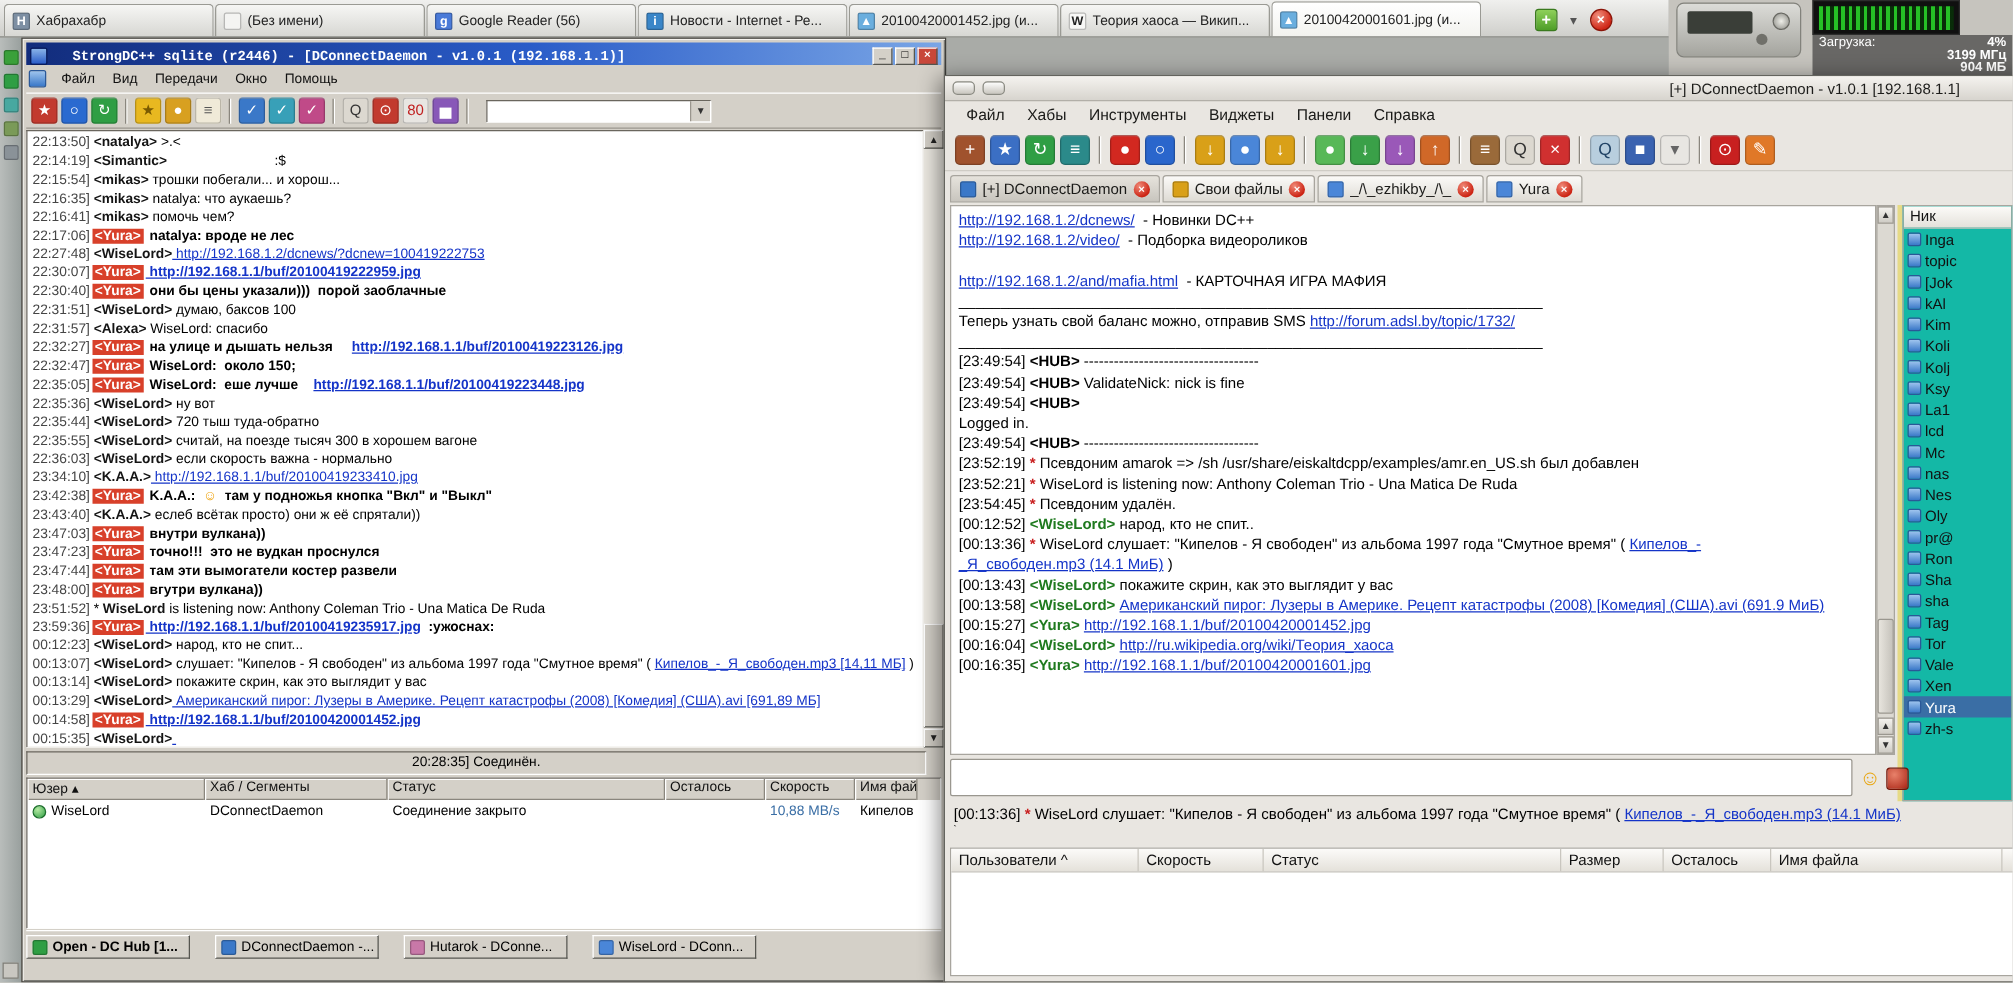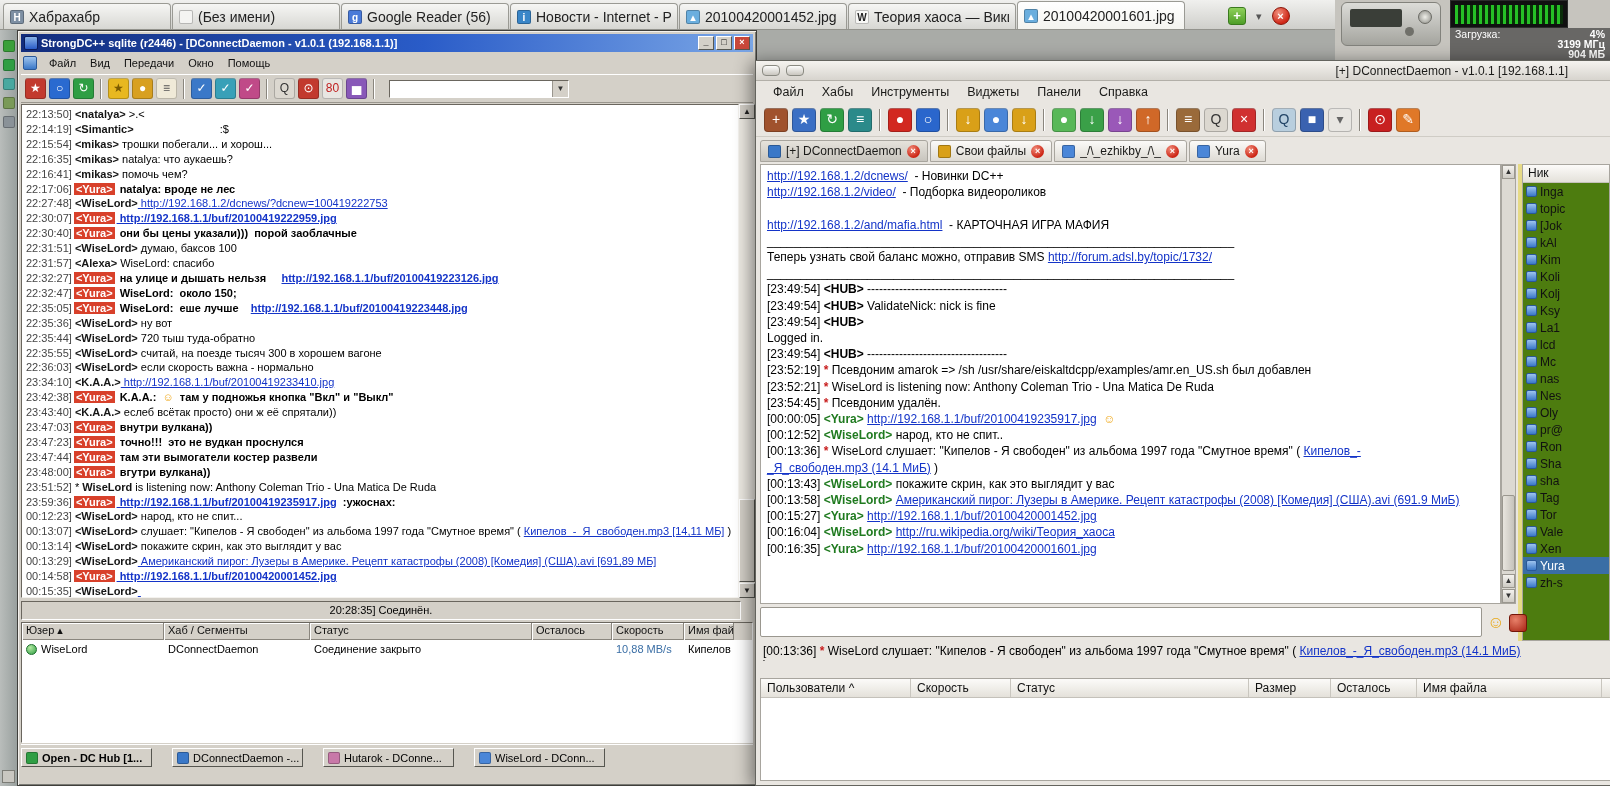--- a/index.html
+++ b/index.html
@@ -4,34 +4,34 @@
 <style>
 *{margin:0;padding:0;box-sizing:border-box;}
 html,body{width:1610px;height:786px;}
 body{position:relative;overflow:hidden;background:#a9aba7;font-family:"Liberation Sans",sans-serif;}
 
 
 #tabbar{position:absolute;left:0;top:0;width:1335px;height:30px;background:linear-gradient(#f0f0ee,#cfcfcb);border-bottom:1px solid #93938d;display:flex;align-items:flex-end;padding-left:3px;z-index:1;}
 .btab{width:168px;height:26px;margin-right:1px;border:1px solid #9a9a94;border-bottom:none;border-radius:4px 4px 0 0;background:linear-gradient(#f6f6f4,#d7d7d3);display:flex;align-items:center;padding:0 6px;gap:5px;overflow:hidden;flex:none;}
 .btab.active{background:linear-gradient(#ffffff,#f3f3ef);height:28px;}
 .btab-ic{width:14px;height:14px;border-radius:2px;flex:none;font-size:10px;line-height:13px;text-align:center;color:#fff;border:1px solid rgba(0,0,0,.25);font-weight:bold;}
-.btab-lb{font-size:14px;color:#222;white-space:nowrap;overflow:hidden;}
+.btab-lb{font-size:11px;color:#222;white-space:nowrap;overflow:hidden;}
 #tab-extra{display:flex;align-items:center;gap:10px;margin-left:42px;margin-bottom:4px;}
 #newtab-btn{width:18px;height:18px;background:linear-gradient(#8ed05a,#4e9e28);border:1px solid #3a7a1e;border-radius:3px;color:#fff;font-weight:bold;text-align:center;line-height:16px;font-size:13px;}
 #tabmenu-btn{color:#555;font-size:11px;}
 #winclose-btn{width:18px;height:18px;border-radius:50%;background:radial-gradient(circle at 35% 30%,#f0907e,#d02818 70%);border:1px solid #8a1408;color:#fff;text-align:center;line-height:16px;font-size:11px;font-weight:bold;}
 
 
 #left-strip{position:absolute;left:0;top:30px;width:17px;height:756px;background:linear-gradient(90deg,#b9bdbb,#99a09e);display:flex;flex-direction:column;align-items:center;padding-top:10px;gap:7px;z-index:0;}
 .strip-ic{width:12px;height:12px;border-radius:2px;box-shadow:inset 0 0 0 1px rgba(0,0,0,.25);flex:none;}
 #strip-bottom{position:absolute;bottom:3px;left:2px;width:13px;height:13px;background:#c9c7c1;border:1px solid #7c7c76;}
 
 
 #sdc{position:absolute;left:17px;top:30px;width:740px;height:756px;background:#d4d0c8;border:1px solid #3f3f3b;box-shadow:inset 1px 1px 0 #f4f2ee,inset -1px -1px 0 #7a7a74;z-index:2;}
-#sdc-title{position:absolute;left:3px;top:3px;right:3px;height:18px;background:linear-gradient(90deg,#122c7c,#2a5cc8 55%,#7aa6e6);display:flex;align-items:center;padding:0 3px;gap:3px;}
+#sdc-title{position:absolute;left:3px;top:3px;right:3px;height:18px;background:linear-gradient(90deg,#122c7c,#2a5cc8 55%,#7aa6e6);display:flex;align-items:flex-end;padding:0 3px;gap:20px;font-family:Liberation Mono, monospace;}
 #sdc-title .wic{width:14px;height:14px;background:linear-gradient(#8ab4e8,#2a5cc8);border:1px solid #0a1c5c;border-radius:2px;flex:none;}
 #sdc-title .ttl{color:#fff;font-size:11px;font-weight:bold;white-space:nowrap;overflow:hidden;flex:1;}
 .winbtn{width:16px;height:14px;background:#d4d0c8;border:1px solid;border-color:#fff #565650 #565650 #fff;font-size:9px;line-height:11px;text-align:center;color:#000;flex:none;margin-left:2px;font-weight:bold;}
 .winbtn.close{background:#c8473a;color:#fff;}
 #sdc-menu{position:absolute;left:3px;top:22px;right:3px;height:20px;display:flex;align-items:center;font-size:11px;color:#111;}
 #sdc-menu .cic{width:14px;height:14px;background:linear-gradient(#9ec4ee,#3a78c8);border:1px solid #2a5898;border-radius:2px;margin:0 5px 0 2px;flex:none;}
 .mitem{padding:2px 7px;white-space:nowrap;}
 #sdc-toolbar{position:absolute;left:3px;top:43px;right:3px;height:29px;display:flex;align-items:center;gap:3px;padding-left:4px;border-top:1px solid #fff;border-bottom:1px solid #9a968e;}
 .ticon{width:21px;height:21px;border-radius:3px;color:#fff;font-size:12px;line-height:20px;text-align:center;flex:none;box-shadow:inset 0 0 0 1px rgba(0,0,0,.22),inset 0 1px 0 rgba(255,255,255,.35);}
 .tsep{width:2px;height:20px;border-left:1px solid #8a867e;border-right:1px solid #fff;margin:0 3px;flex:none;}
@@ -85,21 +85,21 @@
 #edc-tabs{height:25px;display:flex;align-items:flex-end;padding-left:4px;gap:2px;}
 .etab{height:22px;background:linear-gradient(#fbfaf8,#dedbd4);border:1px solid #a8a59e;border-radius:3px 3px 0 0;display:flex;align-items:center;gap:5px;padding:0 7px;font-size:12px;color:#1a1a18;white-space:nowrap;flex:none;}
 .etab.active{background:linear-gradient(#e6e3dc,#c8c5be);}
 .eic{width:13px;height:13px;border-radius:2px;flex:none;box-shadow:inset 0 0 0 1px rgba(0,0,0,.25);}
 .xbtn{width:13px;height:13px;border-radius:50%;background:radial-gradient(circle at 35% 30%,#f08a78,#cc2414 70%);color:#fff;font-size:9px;line-height:12px;text-align:center;flex:none;font-weight:bold;}
 #edc-chat{position:absolute;left:4px;top:103px;width:741px;height:440px;background:#fff;border:1px solid #a8a59e;padding:3px 38px 3px 6px;font-size:12px;line-height:16.2px;overflow:hidden;}
 #edc-vscroll{position:absolute;left:745px;top:103px;width:15px;height:440px;background:#dcd9d2;border:1px solid #a8a59e;}
 .qbtn{position:absolute;left:0;width:13px;height:14px;background:linear-gradient(#f4f2ee,#cfccc5);border:1px solid #9a978f;font-size:8px;text-align:center;line-height:12px;color:#333;}
 .qthumb{position:absolute;left:0;width:13px;background:linear-gradient(90deg,#e8e5de,#c6c3bc);border:1px solid #9a978f;border-radius:2px;}
 #splitter{position:absolute;left:762px;top:103px;width:4px;height:477px;background:#e6da86;}
-#userlist{position:absolute;left:766px;top:103px;width:88px;height:477px;background:#4d7c0f;border:1px solid #a8a59e;overflow:hidden;}
+#userlist{position:absolute;left:766px;top:103px;width:88px;height:477px;background:#14b8a6;border:1px solid #a8a59e;overflow:hidden;}
 #userlist .ulhead{height:18px;background:linear-gradient(#fcfbf9,#e4e1da);border-bottom:1px solid #c4c1ba;font-size:12px;padding:1px 5px;color:#111;}
 .ulrow{height:17px;display:flex;align-items:center;gap:3px;padding:0 3px;font-size:12px;white-space:nowrap;overflow:hidden;color:#111;}
 .ulrow.sel{background:#3a6ea5;color:#fff;}
 .ulic{width:11px;height:11px;border-radius:2px;background:linear-gradient(#9ec4ee,#3a78c8);border:1px solid #2a5898;flex:none;}
 #edc-input{position:absolute;left:4px;top:546px;width:722px;height:30px;background:#fff;border:1px solid #9a978f;border-radius:2px;}
 #edc-input input{width:100%;height:100%;border:none;outline:none;font-size:13px;padding:0 6px;background:transparent;}
 #smiley-btn{position:absolute;left:729px;top:551px;width:22px;height:22px;font-size:17px;color:#e8a818;text-align:center;line-height:21px;}
 #send-btn{position:absolute;left:753px;top:553px;width:18px;height:18px;background:radial-gradient(circle at 35% 30%,#e8816a,#a82414);border-radius:3px;border:1px solid #741608;}
 #edc-statusline{position:absolute;left:7px;top:583px;width:760px;height:17px;font-size:12px;white-space:nowrap;overflow:hidden;}
 #edc-grid{position:absolute;left:4px;top:617px;right:4px;bottom:4px;background:#fff;border:1px solid #a8a59e;overflow:hidden;}
@@ -377,21 +377,20 @@
       <div class="cl"><span class="sg sg-m">Теперь узнать свой баланс можно, отправив SMS </span><span class="sg sg-l">http://forum.adsl.by/topic/1732/</span></div>
       <div class="cl"><span class="sg sg-u">______________________________________________________________________</span></div>
       <div class="cl"><span class="sg sg-t">[23:49:54]</span><span class="sg sg-h"> &lt;HUB&gt;</span><span class="sg sg-m"> -----------------------------------</span></div>
       <div class="cl"><span class="sg sg-t">[23:49:54]</span><span class="sg sg-h"> &lt;HUB&gt;</span><span class="sg sg-m"> ValidateNick: nick is fine</span></div>
       <div class="cl"><span class="sg sg-t">[23:49:54]</span><span class="sg sg-h"> &lt;HUB&gt;</span></div>
       <div class="cl"><span class="sg sg-m">Logged in.</span></div>
       <div class="cl"><span class="sg sg-t">[23:49:54]</span><span class="sg sg-h"> &lt;HUB&gt;</span><span class="sg sg-m"> -----------------------------------</span></div>
       <div class="cl"><span class="sg sg-t">[23:52:19]</span><span class="sg sg-s"> *</span><span class="sg sg-m"> Псевдоним amarok =&gt; /sh /usr/share/eiskaltdcpp/examples/amr.en_US.sh был добавлен</span></div>
       <div class="cl"><span class="sg sg-t">[23:52:21]</span><span class="sg sg-s"> *</span><span class="sg sg-m"> WiseLord is listening now: Anthony Coleman Trio - Una Matica De Ruda</span></div>
       <div class="cl"><span class="sg sg-t">[23:54:45]</span><span class="sg sg-s"> *</span><span class="sg sg-m"> Псевдоним удалён.</span></div>
-      <div class="cl"><span class="sg sg-t">[00:00:05]</span><span class="sg sg-gn"> &lt;Yura&gt;</span><span class="sg sg-m"> </span><span class="sg sg-l">http://192.168.1.1/buf/20100419235917.jpg</span><span class="sg sg-m">  </span><span class="sg sg-e">☺</span></div>
       <div class="cl"><span class="sg sg-t">[00:12:52]</span><span class="sg sg-gn"> &lt;WiseLord&gt;</span><span class="sg sg-m"> народ, кто не спит..</span></div>
       <div class="cl"><span class="sg sg-t">[00:13:36]</span><span class="sg sg-s"> *</span><span class="sg sg-m"> WiseLord слушает: "Кипелов - Я свободен" из альбома 1997 года "Смутное время" ( </span><span class="sg sg-l">Кипелов_-_Я_свободен.mp3 (14.1 МиБ)</span><span class="sg sg-m"> )</span></div>
       <div class="cl"><span class="sg sg-t">[00:13:43]</span><span class="sg sg-gn"> &lt;WiseLord&gt;</span><span class="sg sg-m"> покажите скрин, как это выглядит у вас</span></div>
       <div class="cl"><span class="sg sg-t">[00:13:58]</span><span class="sg sg-gn"> &lt;WiseLord&gt;</span><span class="sg sg-m"> </span><span class="sg sg-l">Американский пирог: Лузеры в Америке. Рецепт катастрофы (2008) [Комедия] (США).avi (691.9 МиБ)</span></div>
       <div class="cl"><span class="sg sg-t">[00:15:27]</span><span class="sg sg-gn"> &lt;Yura&gt;</span><span class="sg sg-m"> </span><span class="sg sg-l">http://192.168.1.1/buf/20100420001452.jpg</span></div>
       <div class="cl"><span class="sg sg-t">[00:16:04]</span><span class="sg sg-gn"> &lt;WiseLord&gt;</span><span class="sg sg-m"> </span><span class="sg sg-l">http://ru.wikipedia.org/wiki/Теория_хаоса</span></div>
       <div class="cl"><span class="sg sg-t">[00:16:35]</span><span class="sg sg-gn"> &lt;Yura&gt;</span><span class="sg sg-m"> </span><span class="sg sg-l">http://192.168.1.1/buf/20100420001601.jpg</span></div>
     </div>
   <div id="edc-vscroll">
     <span class="qbtn" style="top:0;">▲</span>

